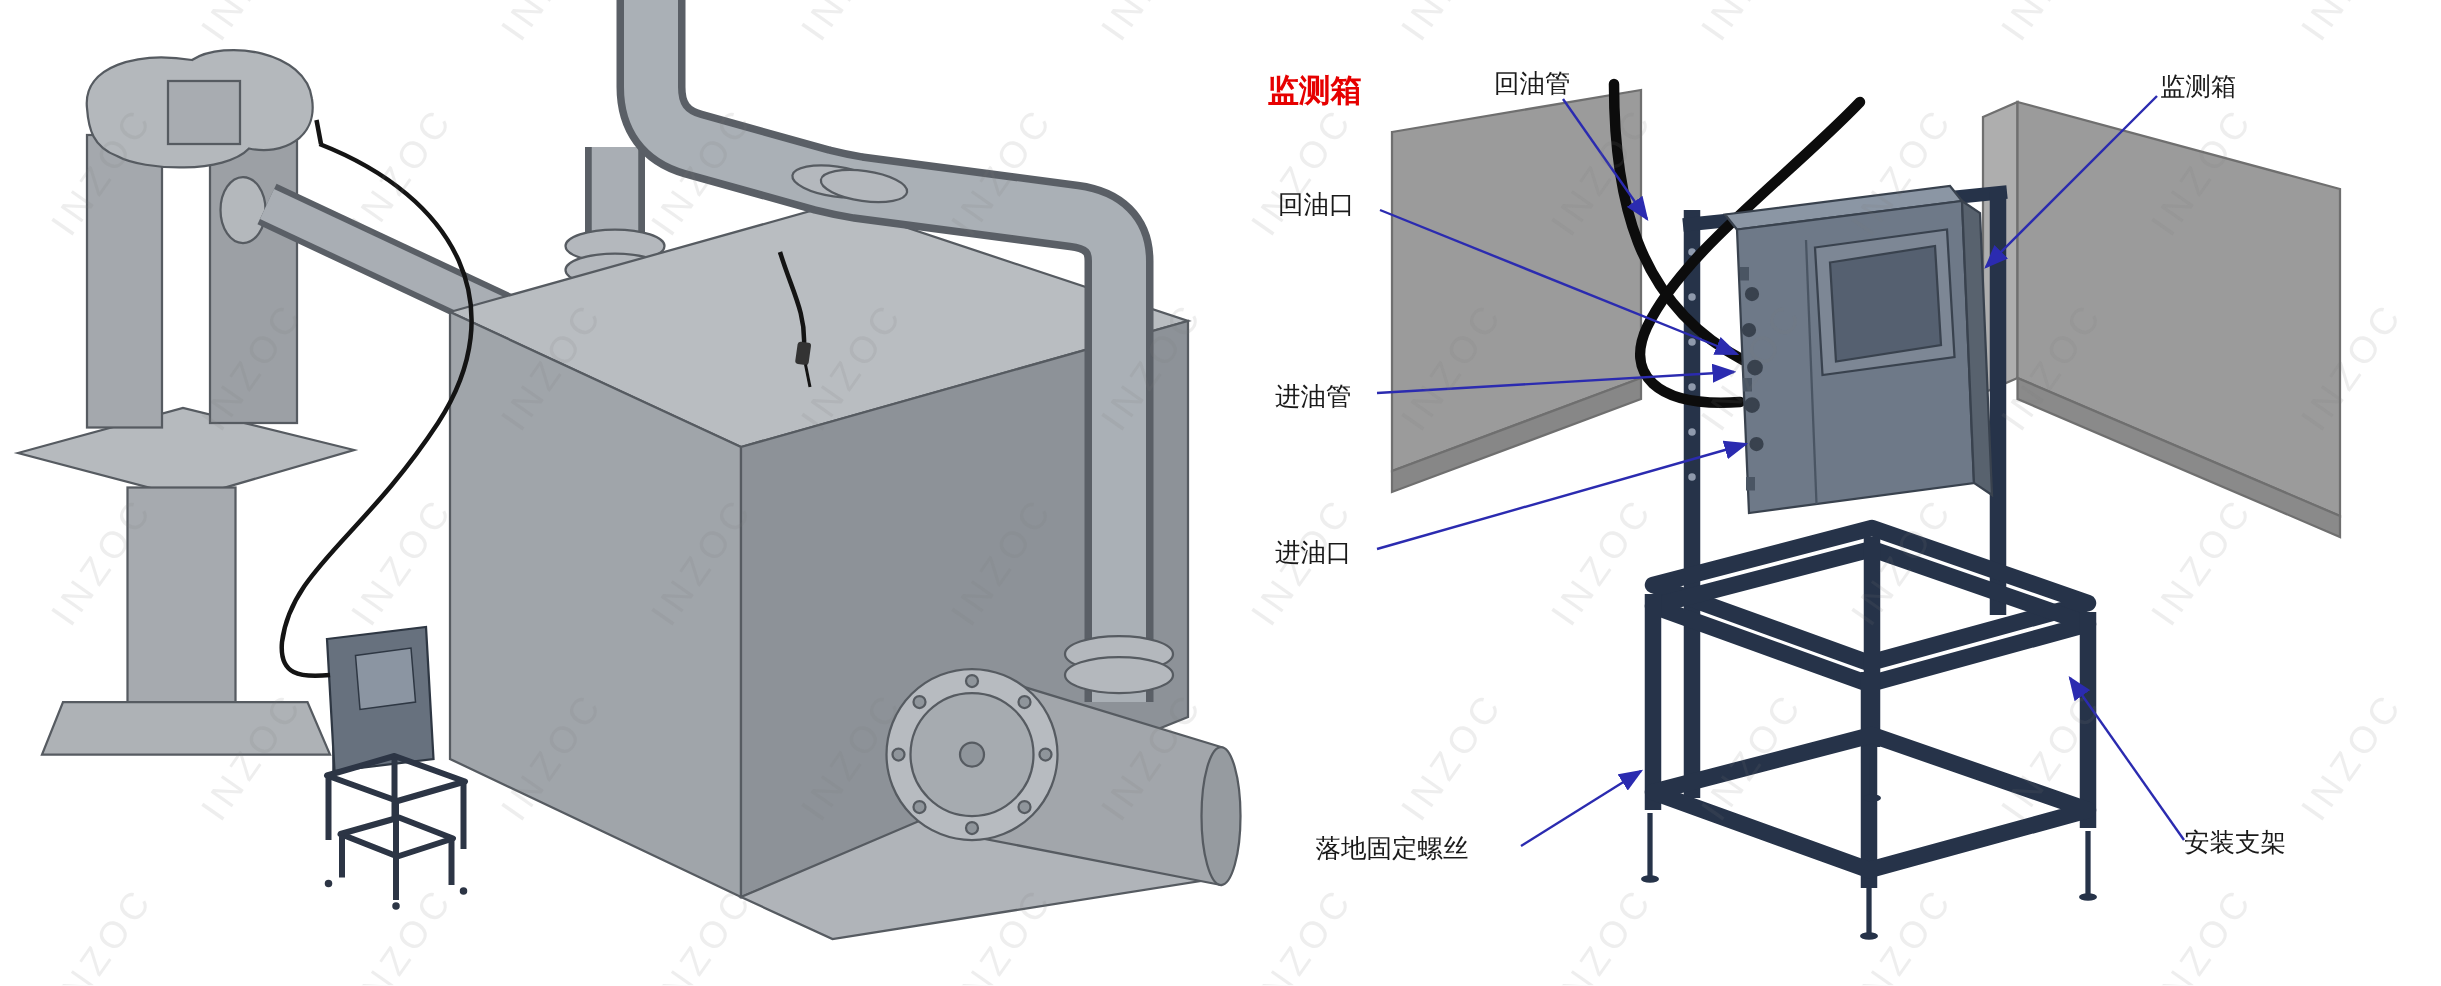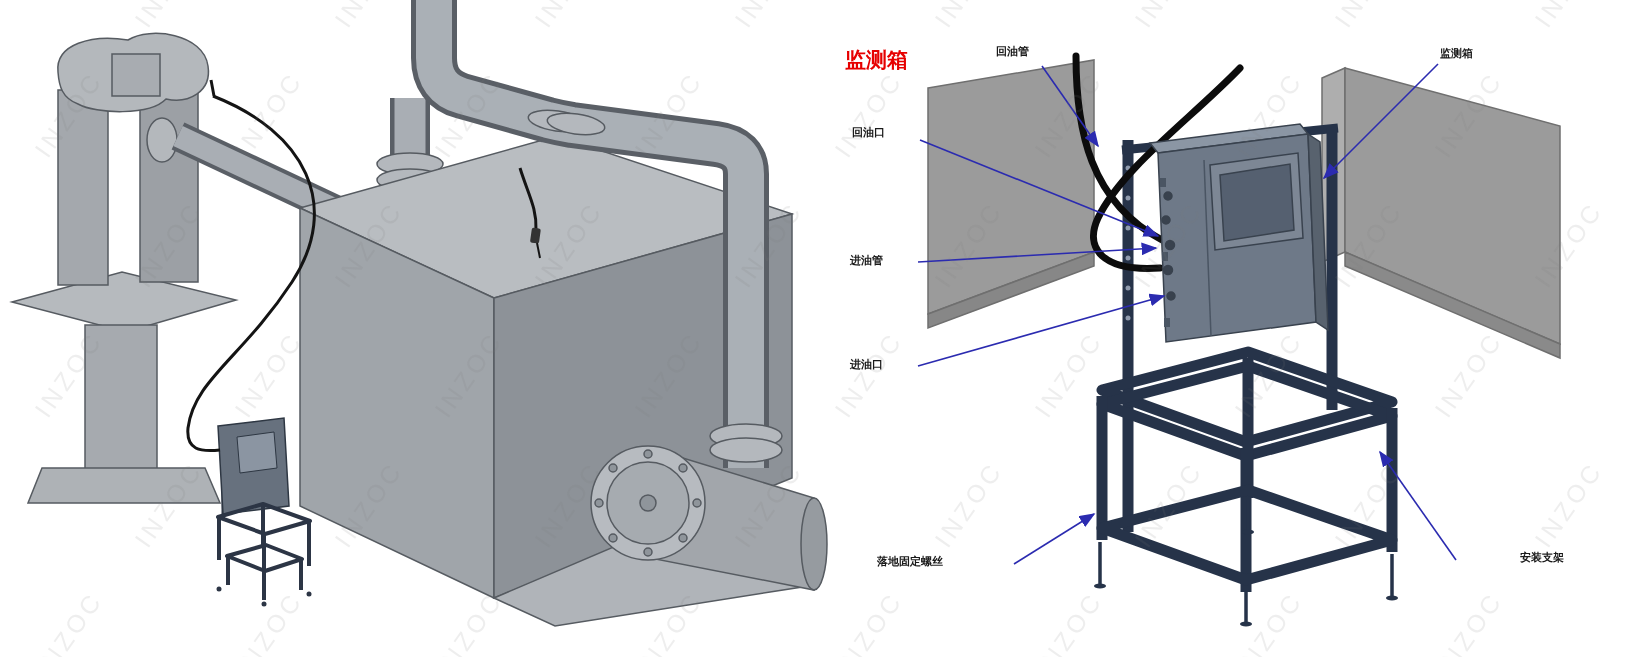--- a/index.html
+++ b/index.html
@@ -2,22 +2,22 @@
 <html><head>
 <meta charset="utf-8">
 <style>
   html,body{margin:0;padding:0;background:#fff;}
   #canvas{position:relative;width:1627px;height:657px;background:#ffffff;overflow:hidden;
           font-family:"Liberation Sans",sans-serif;}
   #scene{position:absolute;left:0;top:0;z-index:1;}
   #watermarks{position:absolute;inset:0;overflow:hidden;z-index:5;pointer-events:none;}
   .wm{position:absolute;font-family:"Liberation Sans",sans-serif;font-size:25px;letter-spacing:4px;
       color:rgba(120,120,120,0.13);transform:rotate(-55deg);white-space:nowrap;}
-  .label{position:absolute;font-family:"Liberation Serif","DejaVu Sans",serif;font-size:11px;
-         font-weight:700;color:#1a1a1a;white-space:nowrap;z-index:10;}
+  .label{position:absolute;font-family:"Liberation Serif","DejaVu Sans",serif;font-size:17px;
+         font-weight:400;color:#1a1a1a;white-space:nowrap;z-index:10;}
   .label.title{color:#e60000;font-size:21px;font-weight:bold;}
 </style>
 </head>
 <body>
 
 <div id="canvas">
 
   <svg id="scene" width="1627" height="657" viewBox="0 0 1627 657">
     <defs>
       <marker id="arrh" markerWidth="10" markerHeight="8" refX="9" refY="4" orient="auto">
@@ -249,14 +249,14 @@
       <span class="wm" style="left: 1420px; top: 620px;">INZOC</span>
     </div>
 
   <div class="label title" style="left:845px;top:46px;">监测箱</div>
   <div class="label" style="left:996px;top:44px;">回油管</div>
   <div class="label" style="left:1440px;top:46px;">监测箱</div>
   <div class="label" style="left:852px;top:125px;">回油口</div>
   <div class="label" style="left:850px;top:253px;">进油管</div>
   <div class="label" style="left:850px;top:357px;">进油口</div>
   <div class="label" style="left:877px;top:554px;">落地固定螺丝</div>
-  <div class="label" style="left:1520px;top:550px;">安装支架</div>
+  <div class="label" style="left:1456px;top:550px;">安装支架</div>
 </div>
 
 </body></html>

